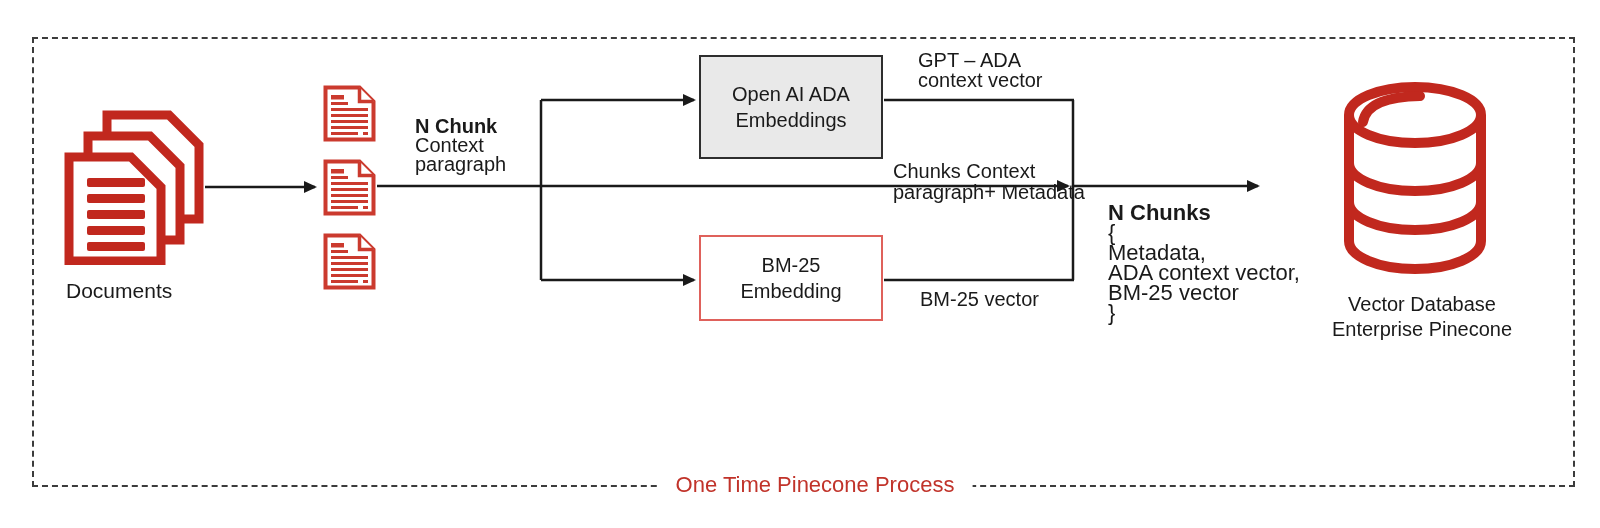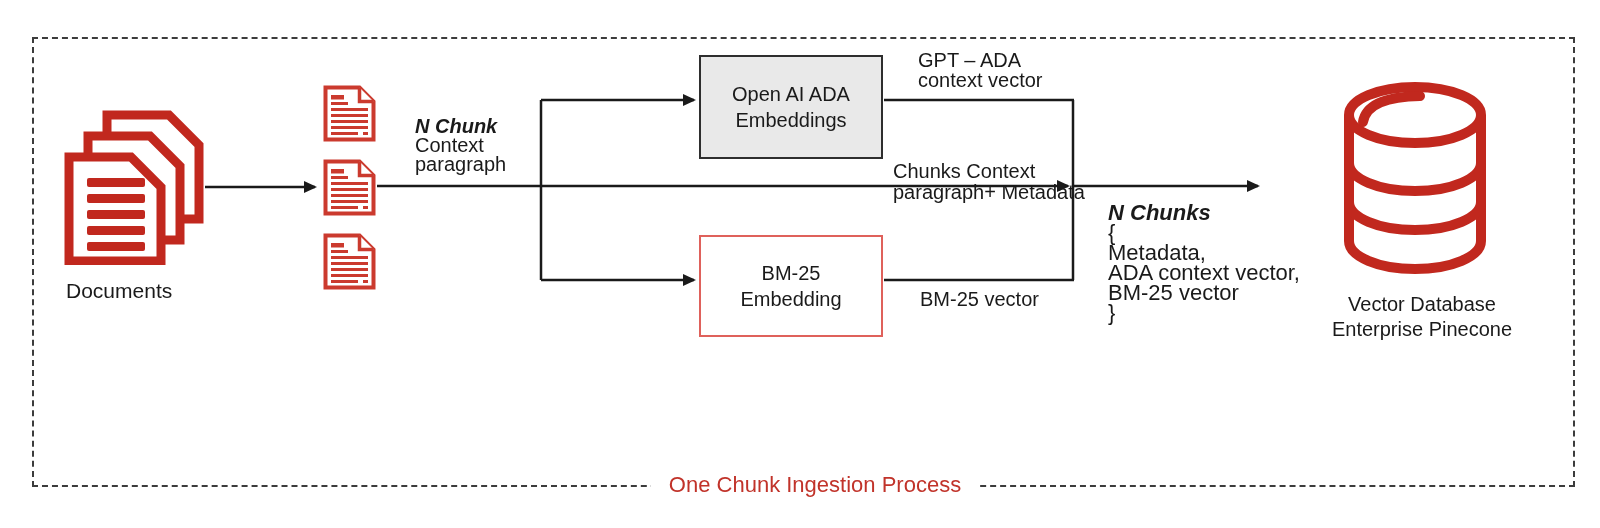--- a/index.html
+++ b/index.html
@@ -13,29 +13,29 @@
   }
   .frame-title {
     position:absolute; left:815px; top:472px; transform:translateX(-50%);
     background:#ffffff; padding:0 18px; white-space:nowrap;
     color:var(--title-red, #c1332a); font-size:22px; line-height:26px;
   }
   svg.connectors { position:absolute; left:0; top:0; width:1600px; height:528px; }
   svg.connectors path.edge { stroke:var(--line-black,#1a1a1a); stroke-width:2.5; fill:none; }
   .abs { position:absolute; }
   .lbl { position:absolute; font-size:20px; line-height:20px; white-space:nowrap; }
-  .lbl .b, .bold { font-weight:bold;font-style:italic; }
+  .lbl .b, .bold { font-weight:bold; }
   .node-box {
     position:absolute; display:flex; flex-direction:column; align-items:center;
     justify-content:center; text-align:center; font-size:20px; line-height:26px;
     box-sizing:border-box;
   }
   .ada-box { left:699px; top:55px; width:184px; height:104px;
     background:var(--box-gray,#e9e9e9); border:2px solid var(--box-border,#2e2e2e); }
-  .bm25-box { left:699px; top:235px; width:184px; height:102px;
+  .bm25-box { left:699px; top:235px; width:184px; height:86px;
     background:#ffffff; border:2px solid var(--bm25-border,#df615b); }
   .doc-stack-label { left:66px; top:281px; font-size:21px; }
   .chunk-lbl { left:415px; top:117px; line-height:19px; }
   .gpt-lbl { left:918px; top:50px; }
   .cc-lbl { left:893px; top:161px; line-height:21px; }
   .bmv-lbl { left:920px; top:289px; }
   .nchunks-lbl { left:1108px; top:203px; font-size:22px; line-height:20px; }
   .db-lbl { left:1292px; top:292px; width:260px; text-align:center;
     font-size:20px; line-height:25px; white-space:nowrap; }
   .stack-stroke { stroke:var(--brand-red,#c1281e); fill:#ffffff; stroke-width:9; stroke-linejoin:miter; }
@@ -45,21 +45,21 @@
   .db-stroke { stroke:var(--brand-red,#c1281e); fill:none; stroke-width:10; }
   .db-fill { fill:#ffffff; }
   .arrow-head { fill:var(--line-black,#1a1a1a); stroke:none; }
 </style>
 </head>
 <body>
 
 <div class="canvas">
 
   <div class="frame"></div>
-  <div class="frame-title">One Chunk Ingestion Process</div>
+  <div class="frame-title">One Time Pinecone Process</div>
 
   <svg class="connectors" viewBox="0 0 1600 528">
     <defs>
       <marker id="arrow" markerUnits="userSpaceOnUse" markerWidth="14" markerHeight="12" refX="11" refY="6" orient="auto">
         <path class="arrow-head" d="M0,0 L13,6 L0,12 Z"></path>
       </marker>
     </defs>
     <path class="edge" d="M205,187 H315" marker-end="url(#arrow)"></path>
     <path class="edge" d="M377,186 H1068" marker-end="url(#arrow)"></path>
     <path class="edge" d="M541,100 V280"></path>

